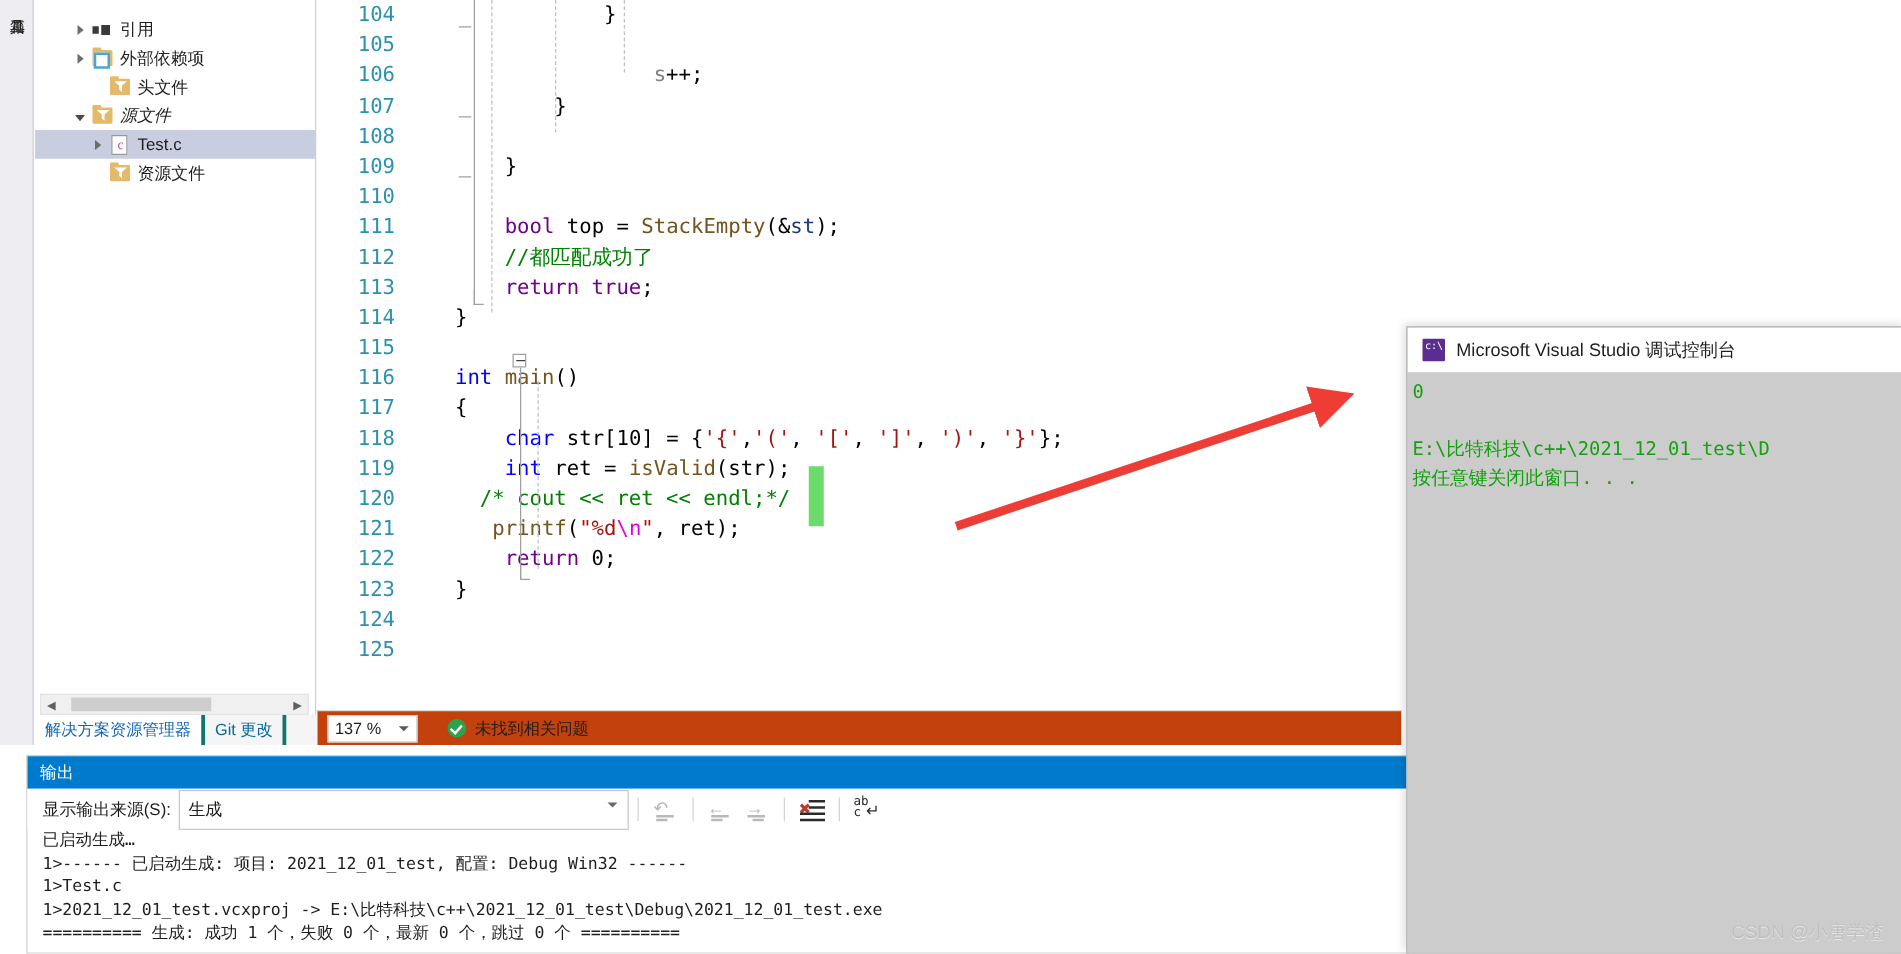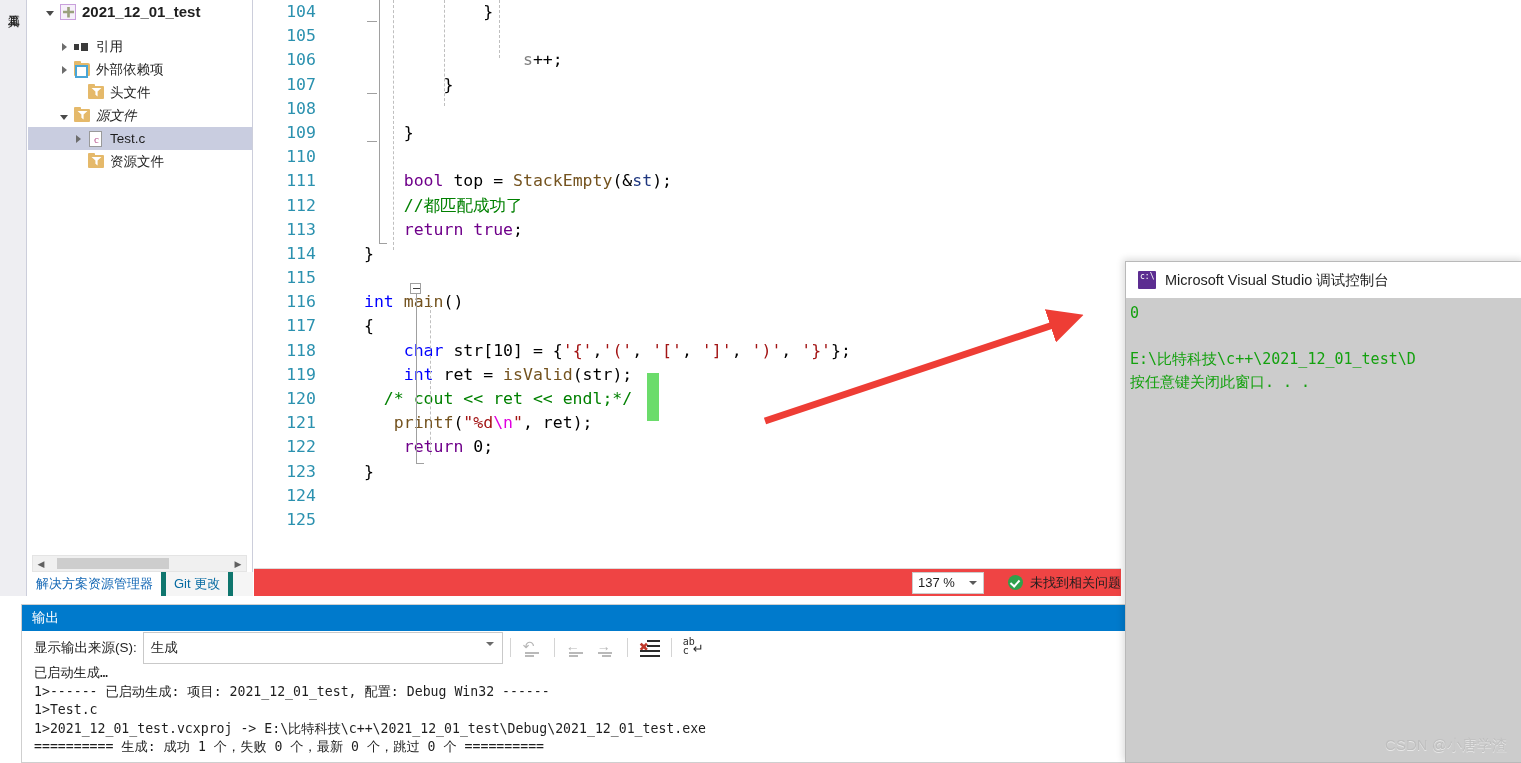--- a/index.html
+++ b/index.html
@@ -183,21 +183,21 @@
   #se-tabs {
     position: absolute; left: 0; bottom: 0;
     width: 225px; height: 24px;
     display: flex; align-items: stretch;
     background: #f5f5f5;
   }
   .se-tab {
     display: flex; align-items: center;
     padding: 0 8px;
     font-size: 13px;
-    border-right: 5px solid #0f766e;
+    border-right: 3px solid #0f766e;
     cursor: default;
   }
   .se-tab.active { color: #1367b5; background: #ffffff; }
   .se-tab.inactive { color: #0369a1; background: #f5f5f5; }
 
   
   #editor {
     position: absolute; left: 254px; top: 0;
     width: 867px; height: 568px;
     background: #ffffff;
@@ -271,23 +271,23 @@
   .change-bar {
     position: absolute;
     left: 393px; width: 12px;
     background: #6bdc6b;
   }
 
   
   #editor-bottom {
     position: absolute; left: 254px; top: 568px;
     width: 867px; height: 28px;
-    background: #ef4444;
+    background: #c2410c;
     border-top: 1px solid #dcdcdc;
-    display: flex; align-items: center; justify-content: flex-end;
+    display: flex; align-items: center;
   }
   #zoom-combo {
     margin-left: 8px;
     width: 72px; height: 22px;
     background: #ffffff;
     border: 1px solid #cccccc;
     display: flex; align-items: center;
     font-size: 13px; color: #1e1e1e;
     padding-left: 5px;
     position: relative;
@@ -474,29 +474,20 @@
 <body>
 
 <div id="root">
 
   <div id="toolbox-strip">
     <div class="vtext">工具箱</div>
   </div>
 
   <div id="solution-explorer">
     <div id="se-tree">
-        <div class="tree-row root" style="padding-left: 14px;">
-          <span class="expander">
-            <span class="tri open"></span>
-          </span>
-          <span class="ticon">
-            <span class="ic-project"></span>
-          </span>
-          <span class="tlabel">2021_12_01_test</span>
-        </div>
         <div class="tree-row" style="padding-left: 28px; margin-top: 12px;">
           <span class="expander">
             <span class="tri"></span>
           </span>
           <span class="ticon">
             <span class="ic-ref"></span>
           </span>
           <span class="tlabel">引用</span>
         </div>
         <div class="tree-row" style="padding-left: 28px;">

